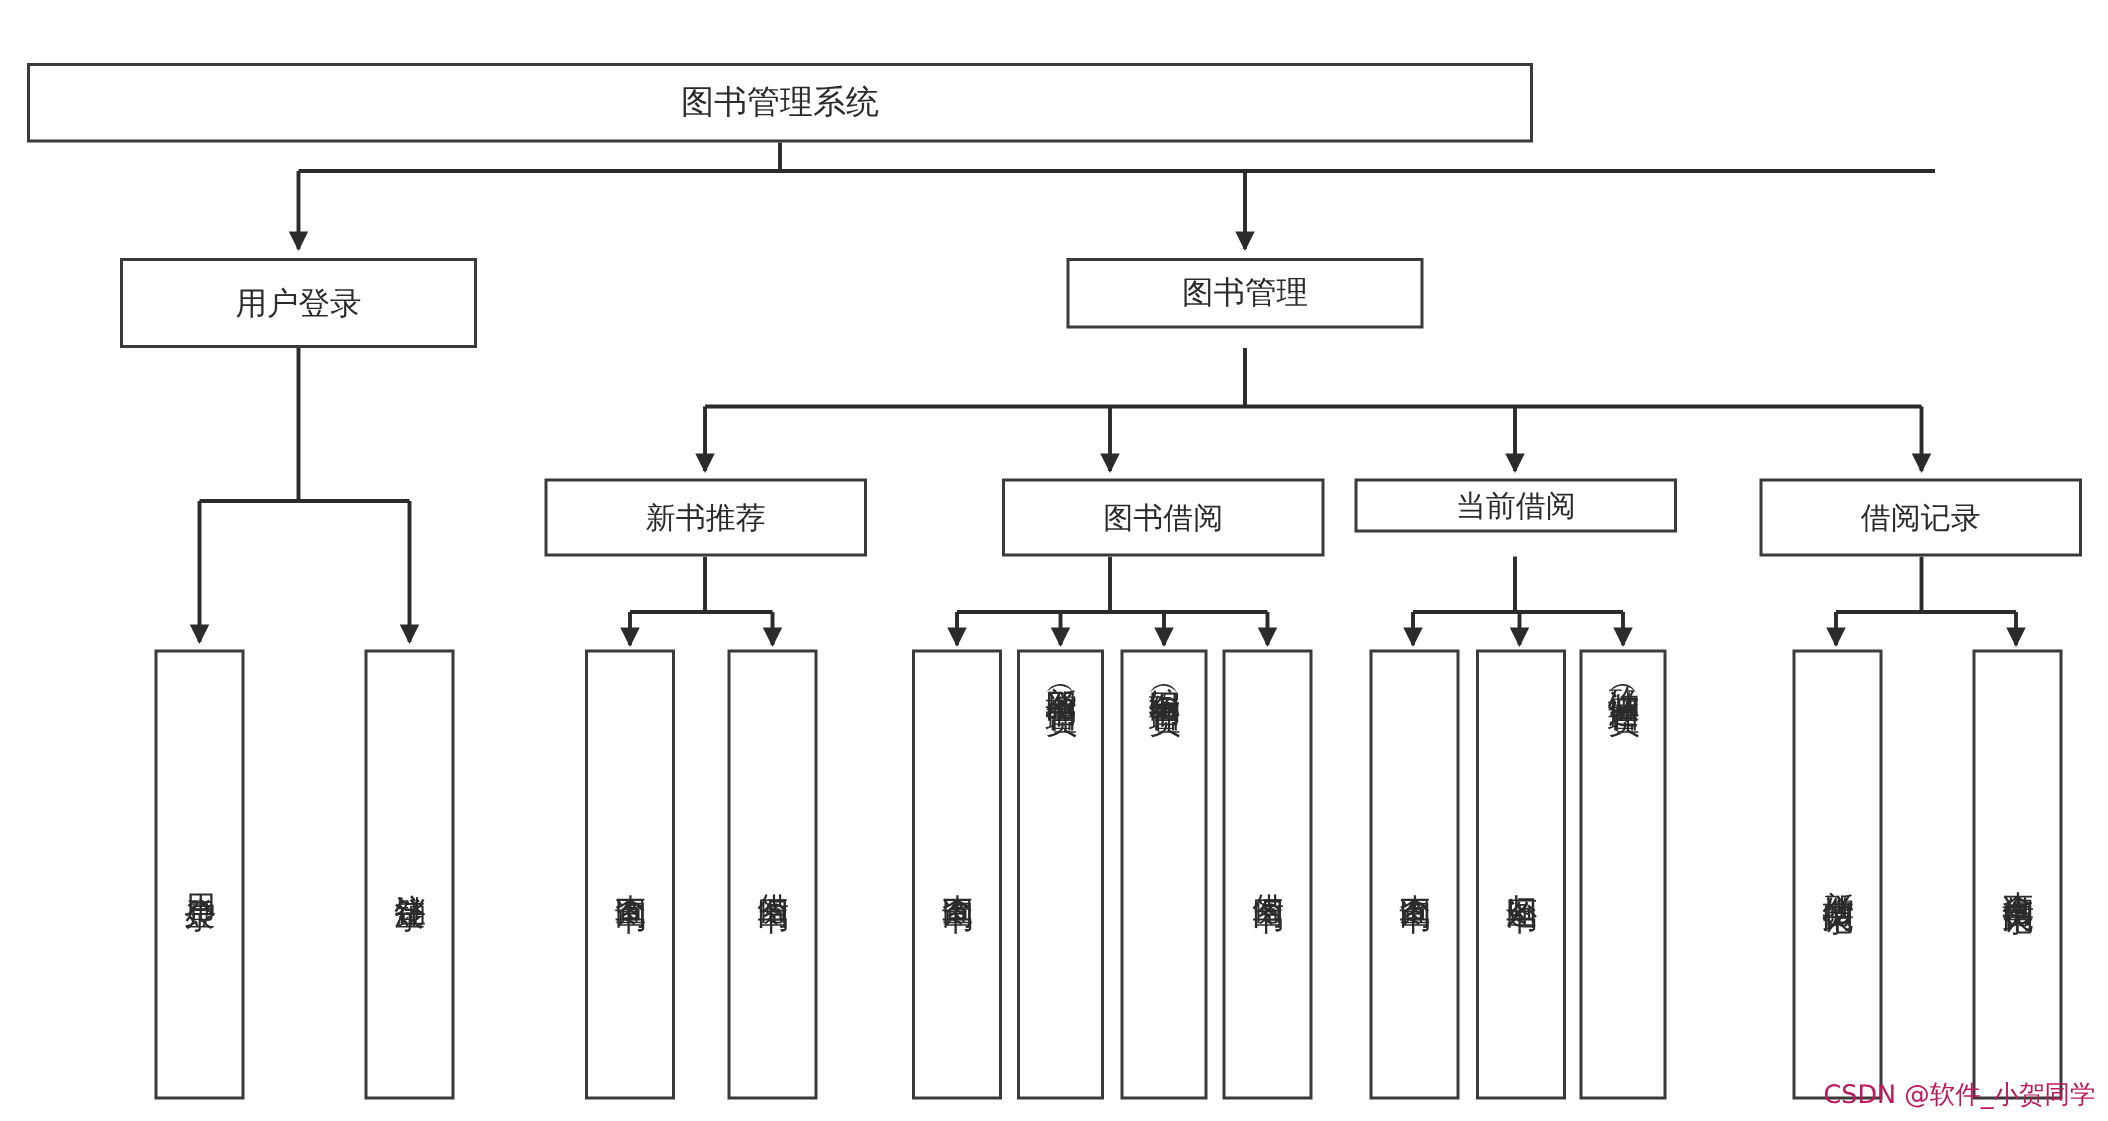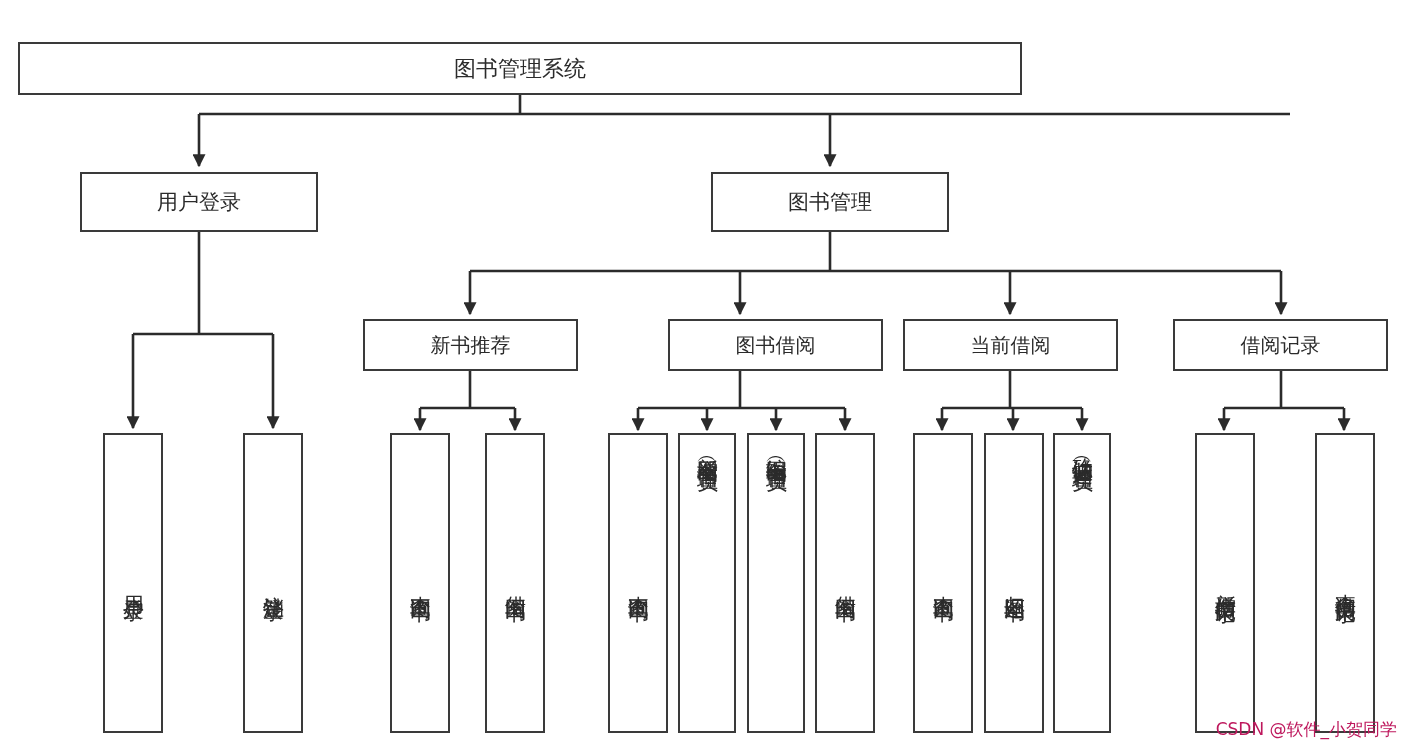--- a/index.html
+++ b/index.html
@@ -135,33 +135,33 @@
   </svg>
 
   <div class="node-box node-root" style="left:18px; top:13px; width:1004px; height:53px;margin-top:29px;">
     <span class="node-label">图书管理系统</span>
   </div>
 
   <div class="node-box node-l2" style="left:80px; top:172px; width:238px; height:60px;">
     <span class="node-label">用户登录</span>
   </div>
 
-  <div class="node-box node-l2" style="left:711px; top:172px; width:238px; height:60px;align-items:center;">
+  <div class="node-box node-l2" style="left:711px; top:172px; width:238px; height:47px;align-items:center;">
     <span class="node-label">图书管理</span>
   </div>
 
   <div class="node-box node-l3" style="left:363px; top:319px; width:215px; height:52px;">
     <span class="node-label">新书推荐</span>
   </div>
 
   <div class="node-box node-l3" style="left:633px; top:319px; width:215px; height:52px;margin-left:35px;">
     <span class="node-label">图书借阅</span>
   </div>
 
-  <div class="node-box node-l3" style="left:903px; top:319px; width:215px; height:52px;">
+  <div class="node-box node-l3" style="left:903px; top:319px; width:215px; height:36px;">
     <span class="node-label">当前借阅</span>
   </div>
 
   <div class="node-box node-l3" style="left:1173px; top:319px; width:215px; height:52px;">
     <span class="node-label">借阅记录</span>
   </div>
 
   <div class="node-box node-leaf leaf-center" style="left:103px; top:433px; width:60px; height:300px;">
     <span class="node-label">用户登录</span>
   </div>

